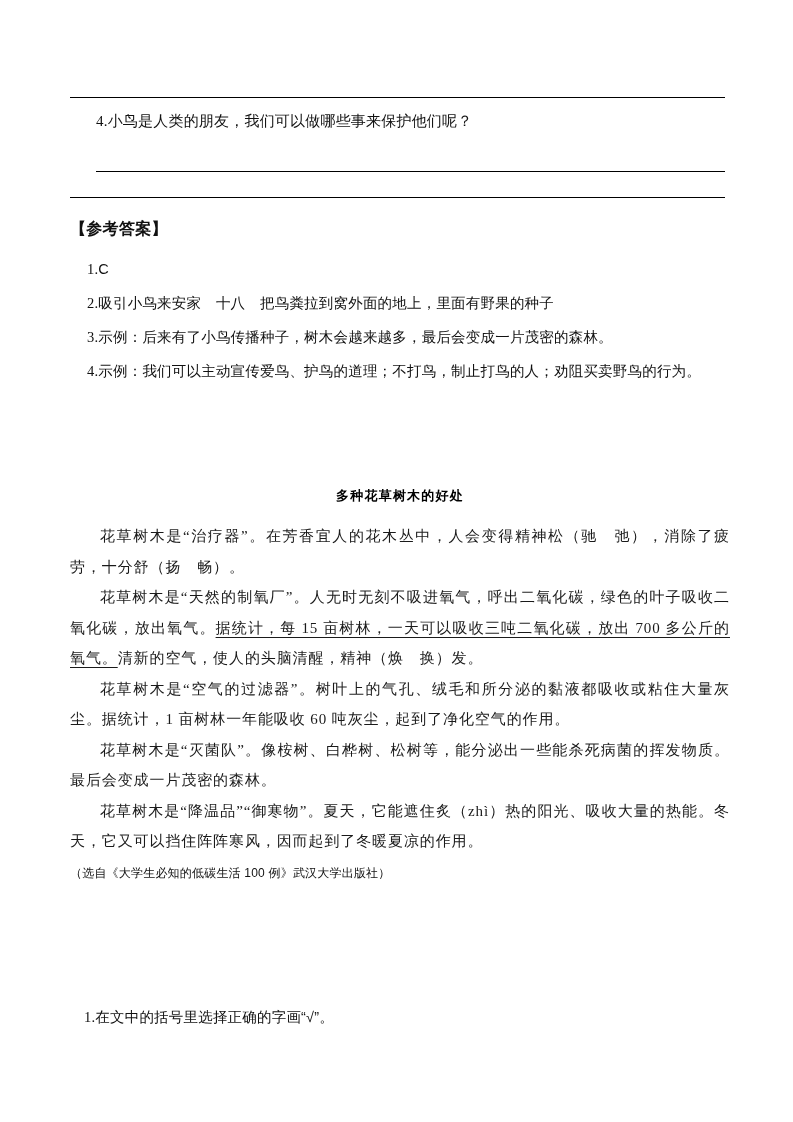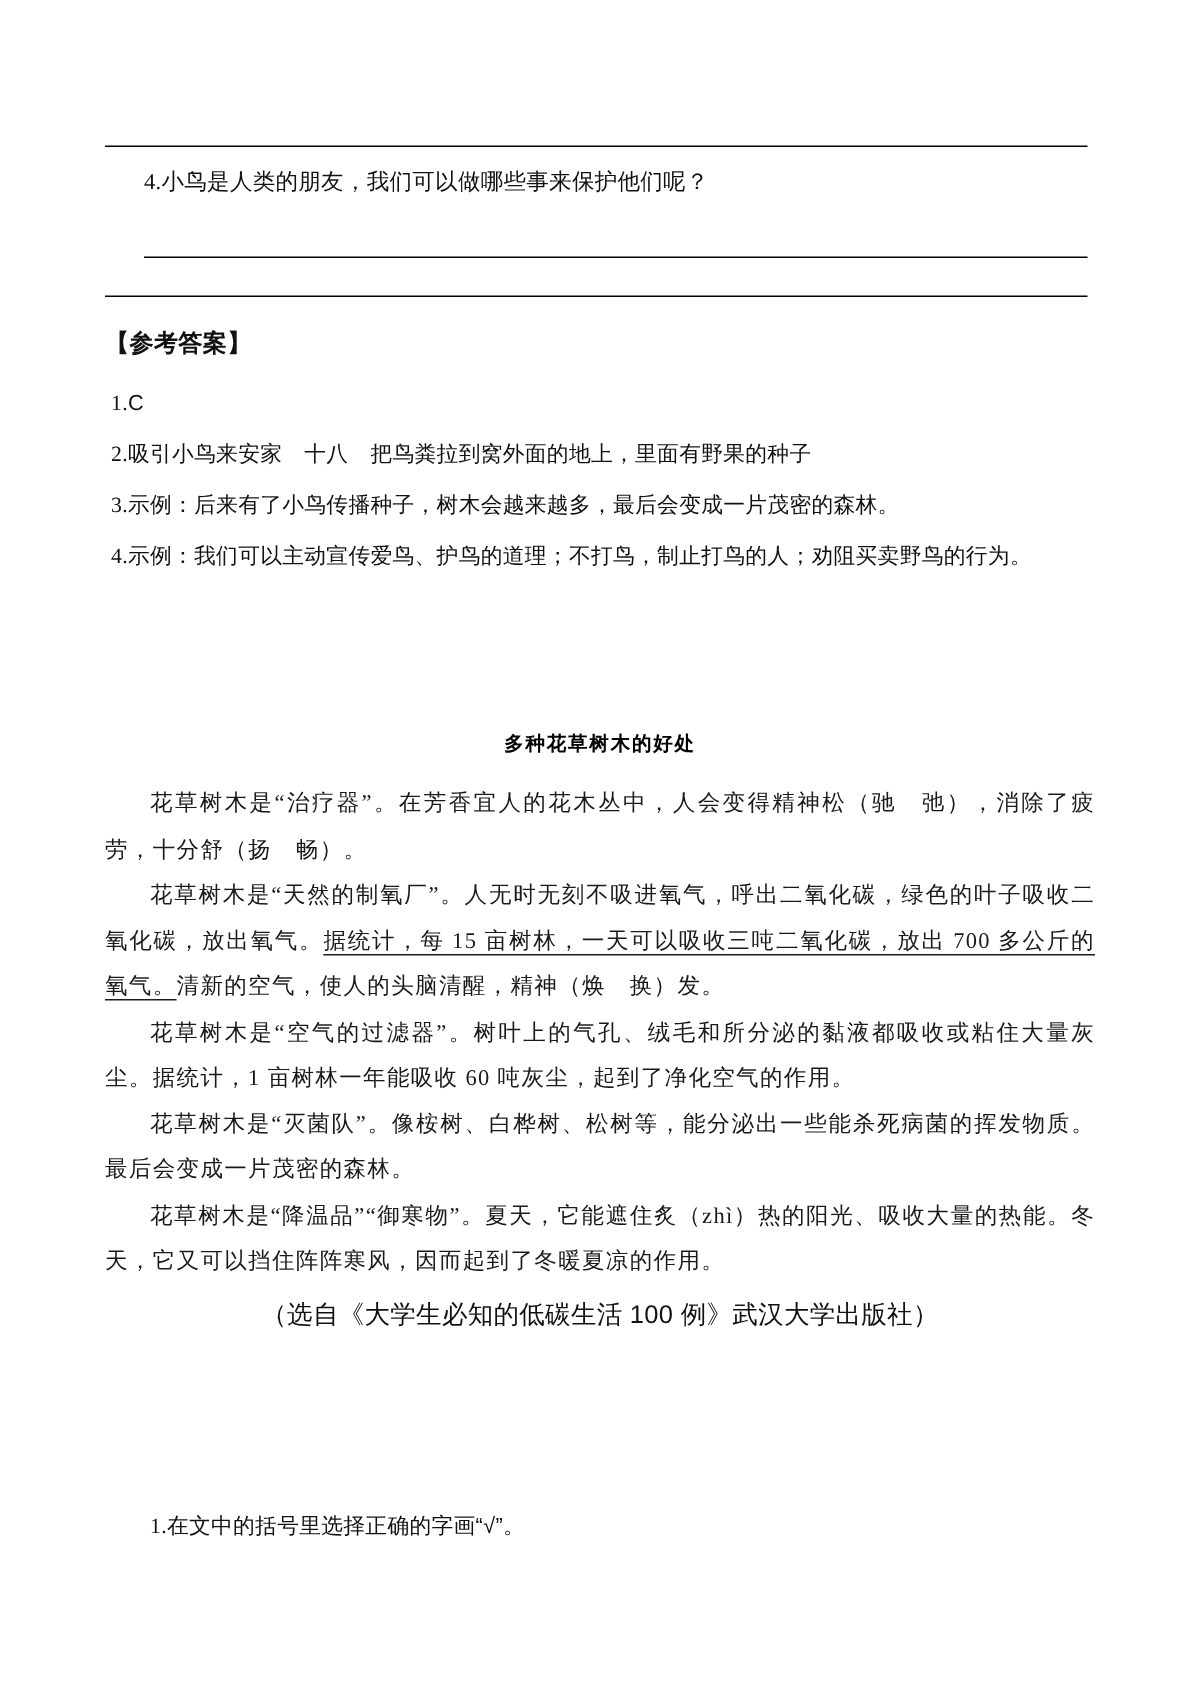--- a/index.html
+++ b/index.html
@@ -59,21 +59,21 @@
     font-family: "Liberation Sans", "DejaVu Sans", sans-serif;
     font-size: 16px;
     font-weight: bold;
     margin: 0 0 14px 0;
     letter-spacing: 0.3px;
   }
   #answers .ans {
     font-family: "Liberation Sans", "DejaVu Sans", sans-serif;
     font-size: 14.5px;
     line-height: 30px;
-    margin: 0 0 4px 4px;
+    margin: 0 0 4px 17px;
     letter-spacing: 0.2px;
     color: #111;
   }
   #answers .ans .num {
     font-family: "Liberation Serif", "DejaVu Serif", serif;
   }
   #ans-1 { letter-spacing: 0.6px; }
 
   
   #article {
@@ -102,31 +102,31 @@
     letter-spacing: 0.9px;
     color: #1a1a1a;
   }
   #article p.body .u {
     text-decoration: underline;
     text-underline-offset: 4px;
     text-decoration-thickness: 1px;
   }
   #source-line {
     font-family: "Liberation Sans", "DejaVu Sans", sans-serif;
-    font-size: 17px;
-    text-align: center;
+    font-size: 12px;
+    text-align: left;
     margin: 8px 0 0 0;
     letter-spacing: 0.2px;
     color: #111;
   }
 
   
   #q1-bottom {
     position: absolute;
-    left: 100px;
+    left: 84px;
     top: 1008px;
     font-family: "Liberation Sans", "DejaVu Sans", sans-serif;
     font-size: 14.5px;
     letter-spacing: 0.2px;
     color: #111;
     white-space: nowrap;
   }
   #q1-bottom .num { font-family: "Liberation Serif","DejaVu Serif",serif; }
 </style>
 </head>

